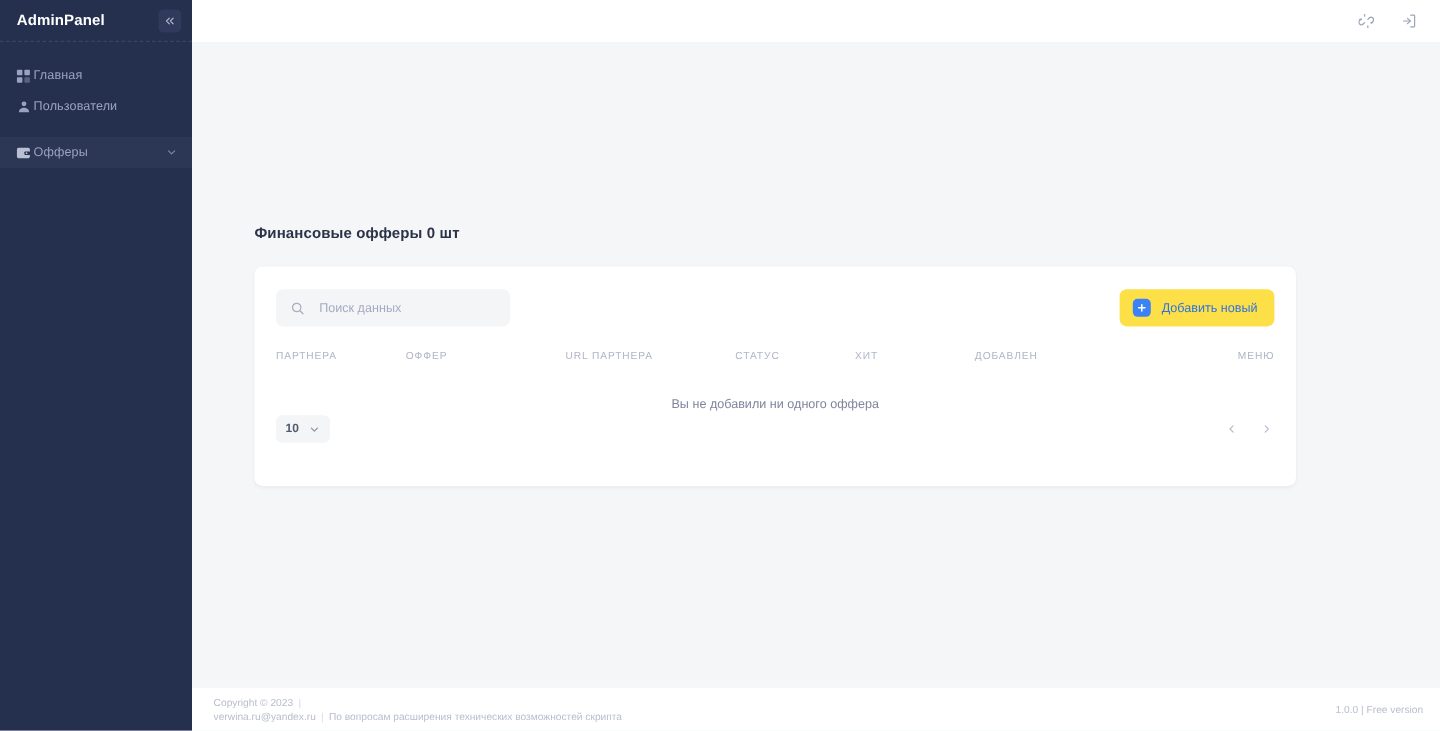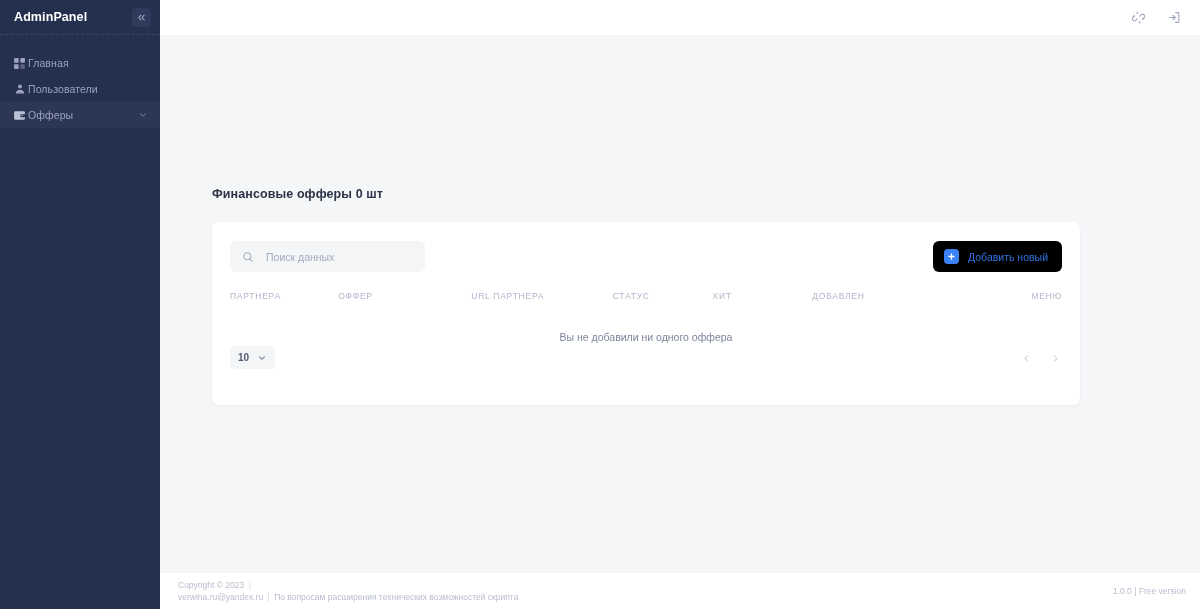--- a/index.html
+++ b/index.html
@@ -35,21 +35,21 @@
     cursor: pointer;
   }
   .collapse-btn svg { display: block; }
 
   .nav { padding-top: 15px; }
   .nav-item {
     height: 26px; display: flex; align-items: center;
     padding: 0 12px 0 13px; gap: 2px; cursor: pointer;
     position: relative;
   }
-  .nav-item.active { background: #2c3655; }
+  .nav-item.active { background: #2c3655; margin-top: 12px; }
   .nav-ico {
     width: 13px; height: 13px; flex: 0 0 13px;
     display: flex; align-items: center; justify-content: center;
     color: #b9c0d4;
   }
   .nav-ico svg { display: block; }
   .nav-label {
     color: #9aa3bd; font-size: 10.5px; white-space: nowrap;
     letter-spacing: .1px;
   }
@@ -92,21 +92,21 @@
   }
   .search-ico { color: #a9aec4; display: flex; flex: 0 0 auto; }
   .search-input {
     border: 0; outline: 0; background: transparent; width: 100%;
     font-family: "Liberation Sans", sans-serif; font-size: 10.5px;
     color: #4b5268;
   }
   .search-input::placeholder { color: #a6abc0; }
 
   .add-btn {
-    height: 31px; background: #000000; border-radius: 6px;
+    height: 31px; background: #fde047; border-radius: 6px;
     display: flex; align-items: center; gap: 9px;
     padding: 0 14px 0 11px; cursor: pointer; border: 0;
     font-family: "Liberation Sans", sans-serif;
   }
   .add-plus {
     width: 15px; height: 15px; border-radius: 4px; background: #3b82f6;
     color: #fff; display: flex; align-items: center; justify-content: center;
     font-size: 11px; line-height: 1; flex: 0 0 15px;
   }
   .add-label { color: #2f73e0; font-size: 10.5px; white-space: nowrap; }

